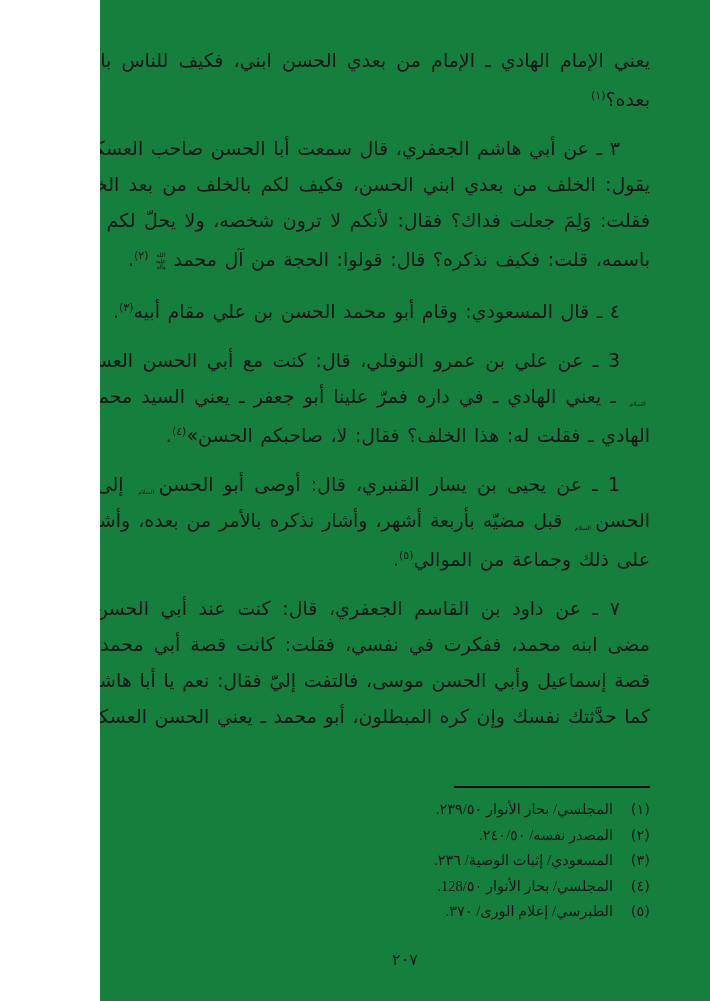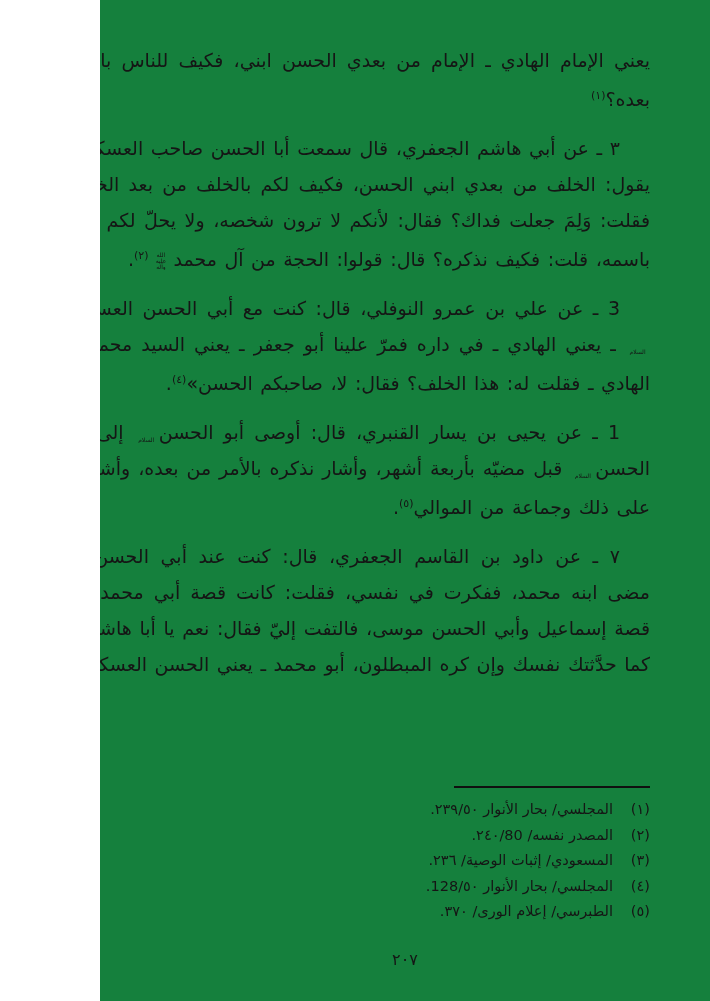--- a/index.html
+++ b/index.html
@@ -51,54 +51,55 @@
     font-size: 14.5px;
     line-height: 25.5px;
   }
   .fn-rule {
     width: 196px; height: 2px;
     background: #101010;
     margin: 0 0 9px auto;
   }
   .fn-row { display: flex; gap: 9px; }
   .fn-num { flex: 0 0 auto; min-width: 28px; }
-  .fn-text { flex: 1 1 auto; }
+  .fn-text { flex: 1 1 auto; font-family: Liberation Serif, serif; }
   .page-number {
     position: absolute;
     top: 950px; left: 0;
     width: 100%;
     text-align: center;
     font-size: 16px;
     letter-spacing: 2px;
     direction: rtl;
   }
 </style>
 </head>
 <body>
 
 <div class="page">
 
   <div class="main" id="main-text">
       <p class="para"><span>يعني الإمام الهادي ـ الإمام من بعدي الحسن ابني، فكيف للناس بالخلق بعده؟</span><span class="fnmark">(١)</span></p>
       <p class="para indent"><span>٣ ـ عن أبي هاشم الجعفري، قال سمعت أبا الحسن صاحب العسكر</span><span class="hon">عليه السلام</span><span> يقول: الخلف من بعدي ابني الحسن، فكيف لكم بالخلف من بعد الخلف؟ فقلت: وَلِمَ جعلت فداك؟ فقال: لأنكم لا ترون شخصه، ولا يحلّ لكم ذكره باسمه، قلت: فكيف نذكره؟ قال: قولوا: الحجة من آل محمد</span><span class="hon">صلى الله عليه وآله</span><span class="fnmark">(٢)</span><span>.</span></p>
+      <p class="para indent"><span>٤ ـ قال المسعودي: وقام أبو محمد الحسن بن علي مقام أبيه</span><span class="fnmark">(٣)</span><span>.</span></p>
       <p class="para indent"><span>3 ـ عن علي بن عمرو النوفلي، قال: كنت مع أبي الحسن العسكري</span><span class="hon">عليه السلام</span><span> ـ يعني الهادي ـ في داره فمرّ علينا أبو جعفر ـ يعني السيد محمد بن الهادي ـ فقلت له: هذا الخلف؟ فقال: لا، صاحبكم الحسن»</span><span class="fnmark">(٤)</span><span>.</span></p>
       <p class="para indent"><span>1 ـ عن يحيى بن يسار القنبري، قال: أوصى أبو الحسن</span><span class="hon">عليه السلام</span><span> إلى ابنه الحسن</span><span class="hon">عليه السلام</span><span> قبل مضيّه بأربعة أشهر، وأشار نذكره بالأمر من بعده، وأشهدني على ذلك وجماعة من الموالي</span><span class="fnmark">(٥)</span><span>.</span></p>
       <p class="para indent"><span>٧ ـ عن داود بن القاسم الجعفري، قال: كنت عند أبي الحسن لما مضى ابنه محمد، ففكرت في نفسي، فقلت: كانت قصة أبي محمد مثل قصة إسماعيل وأبي الحسن موسى، فالتفت إليّ فقال: نعم يا أبا هاشم هو كما حدَّثتك نفسك وإن كره المبطلون، أبو محمد ـ يعني الحسن العسكري</span></p>
     </div>
 
   <div class="footnotes">
     <div class="fn-rule"></div>
     <div id="fn-list">
         <div class="fn-row">
           <span class="fn-num">(١)</span>
           <span class="fn-text">المجلسي/ بحار الأنوار ٢٣٩/٥٠.</span>
         </div>
         <div class="fn-row">
           <span class="fn-num">(٢)</span>
-          <span class="fn-text">المصدر نفسه/ ٢٤٠/80.</span>
+          <span class="fn-text">المصدر نفسه/ ٢٤٠/٥٠.</span>
         </div>
         <div class="fn-row">
           <span class="fn-num">(٣)</span>
           <span class="fn-text">المسعودي/ إثبات الوصية/ ٢٣٦.</span>
         </div>
         <div class="fn-row">
           <span class="fn-num">(٤)</span>
           <span class="fn-text">المجلسي/ بحار الأنوار 128/٥٠.</span>
         </div>
         <div class="fn-row">

